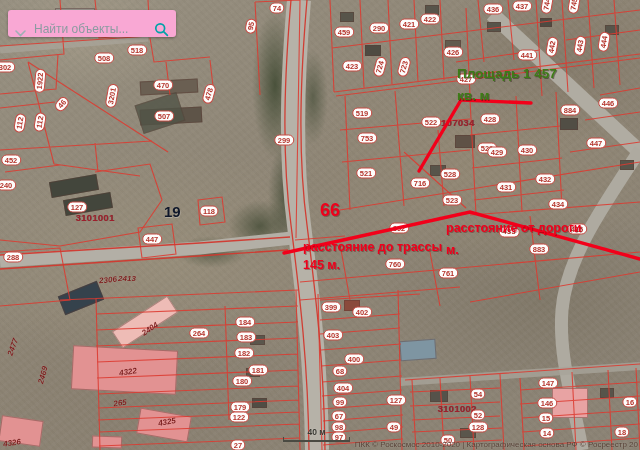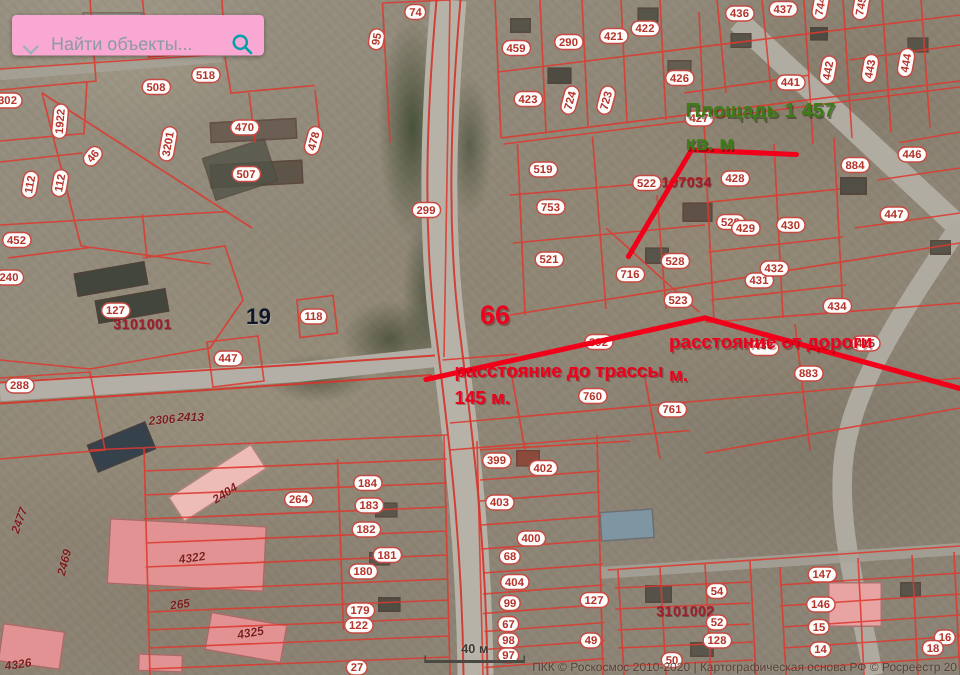--- a/index.html
+++ b/index.html
@@ -164,21 +164,21 @@
       <span class="parcel-badge" style="left: 362px; top: 113px; transform: translate(-50%, -50%) rotate(0deg);">519</span>
       <span class="parcel-badge" style="left: 431px; top: 122px; transform: translate(-50%, -50%) rotate(0deg);">522</span>
       <span class="parcel-badge" style="left: 367px; top: 138px; transform: translate(-50%, -50%) rotate(0deg);">753</span>
       <span class="parcel-badge" style="left: 447px; top: 148px; transform: translate(-50%, -50%) rotate(0deg); margin-left: 40px;">529</span>
       <span class="parcel-badge" style="left: 366px; top: 173px; transform: translate(-50%, -50%) rotate(0deg);">521</span>
       <span class="parcel-badge" style="left: 420px; top: 183px; transform: translate(-50%, -50%) rotate(0deg);">716</span>
       <span class="parcel-badge" style="left: 450px; top: 174px; transform: translate(-50%, -50%) rotate(0deg);">528</span>
       <span class="parcel-badge" style="left: 497px; top: 152px; transform: translate(-50%, -50%) rotate(0deg);">429</span>
       <span class="parcel-badge" style="left: 527px; top: 150px; transform: translate(-50%, -50%) rotate(0deg);">430</span>
       <span class="parcel-badge" style="left: 506px; top: 187px; transform: translate(-50%, -50%) rotate(0deg);">431</span>
-      <span class="parcel-badge" style="left: 516px; top: 179px; transform: translate(-50%, -50%) rotate(0deg);">432</span>
+      <span class="parcel-badge" style="left: 545px; top: 179px; transform: translate(-50%, -50%) rotate(0deg);">432</span>
       <span class="parcel-badge" style="left: 558px; top: 204px; transform: translate(-50%, -50%) rotate(0deg);">434</span>
       <span class="parcel-badge" style="left: 596px; top: 143px; transform: translate(-50%, -50%) rotate(0deg);">447</span>
       <span class="parcel-badge" style="left: 452px; top: 200px; transform: translate(-50%, -50%) rotate(0deg);">523</span>
       <span class="parcel-badge" style="left: 509px; top: 232px; transform: translate(-50%, -50%) rotate(0deg); font-family: Liberation Mono, monospace;">433</span>
       <span class="parcel-badge" style="left: 577px; top: 229px; transform: translate(-50%, -50%) rotate(0deg);">415</span>
       <span class="parcel-badge" style="left: 539px; top: 249px; transform: translate(-50%, -50%) rotate(0deg);">883</span>
       <span class="parcel-badge" style="left: 399px; top: 228px; transform: translate(-50%, -50%) rotate(0deg);">392</span>
       <span class="parcel-badge" style="left: 395px; top: 264px; transform: translate(-50%, -50%) rotate(0deg);">760</span>
       <span class="parcel-badge" style="left: 448px; top: 273px; transform: translate(-50%, -50%) rotate(0deg);">761</span>
       <span class="parcel-badge" style="left: 5px; top: 67px; transform: translate(-50%, -50%) rotate(0deg);">302</span>
@@ -220,21 +220,21 @@
       <span class="parcel-badge" style="left: 396px; top: 400px; transform: translate(-50%, -50%) rotate(0deg);">127</span>
       <span class="parcel-badge" style="left: 394px; top: 427px; transform: translate(-50%, -50%) rotate(0deg);">49</span>
       <span class="parcel-badge" style="left: 478px; top: 394px; transform: translate(-50%, -50%) rotate(0deg);">54</span>
       <span class="parcel-badge" style="left: 478px; top: 415px; transform: translate(-50%, -50%) rotate(0deg);">52</span>
       <span class="parcel-badge" style="left: 478px; top: 427px; transform: translate(-50%, -50%) rotate(0deg);">128</span>
       <span class="parcel-badge" style="left: 448px; top: 440px; transform: translate(-50%, -50%) rotate(0deg);">50</span>
       <span class="parcel-badge" style="left: 548px; top: 383px; transform: translate(-50%, -50%) rotate(0deg);">147</span>
       <span class="parcel-badge" style="left: 547px; top: 403px; transform: translate(-50%, -50%) rotate(0deg); text-align: right;">146</span>
       <span class="parcel-badge" style="left: 546px; top: 418px; transform: translate(-50%, -50%) rotate(0deg);">15</span>
       <span class="parcel-badge" style="left: 547px; top: 433px; transform: translate(-50%, -50%) rotate(0deg);">14</span>
-      <span class="parcel-badge" style="left: 630px; top: 402px; transform: translate(-50%, -50%) rotate(0deg); margin-top: 23px;">16</span>
+      <span class="parcel-badge" style="left: 630px; top: 402px; transform: translate(-50%, -50%) rotate(0deg);">16</span>
       <span class="parcel-badge" style="left: 622px; top: 432px; transform: translate(-50%, -50%) rotate(0deg);">18</span>
     </div>
   <div class="layer">
       <span class="building-label" style="left: 108px; top: 280px; transform: translate(-50%, -50%) rotate(-5deg);">2306</span>
       <span class="building-label" style="left: 127px; top: 278px; transform: translate(-50%, -50%) rotate(0deg);">2413</span>
       <span class="building-label" style="left: 150px; top: 329px; transform: translate(-50%, -50%) rotate(-33deg);">2404</span>
       <span class="building-label" style="left: 13px; top: 347px; transform: translate(-50%, -50%) rotate(-70deg);">2477</span>
       <span class="building-label" style="left: 43px; top: 375px; transform: translate(-50%, -50%) rotate(-75deg);">2469</span>
       <span class="building-label" style="left: 128px; top: 372px; transform: translate(-50%, -50%) rotate(-8deg);">4322</span>
       <span class="building-label" style="left: 120px; top: 403px; transform: translate(-50%, -50%) rotate(-8deg);">265</span>

